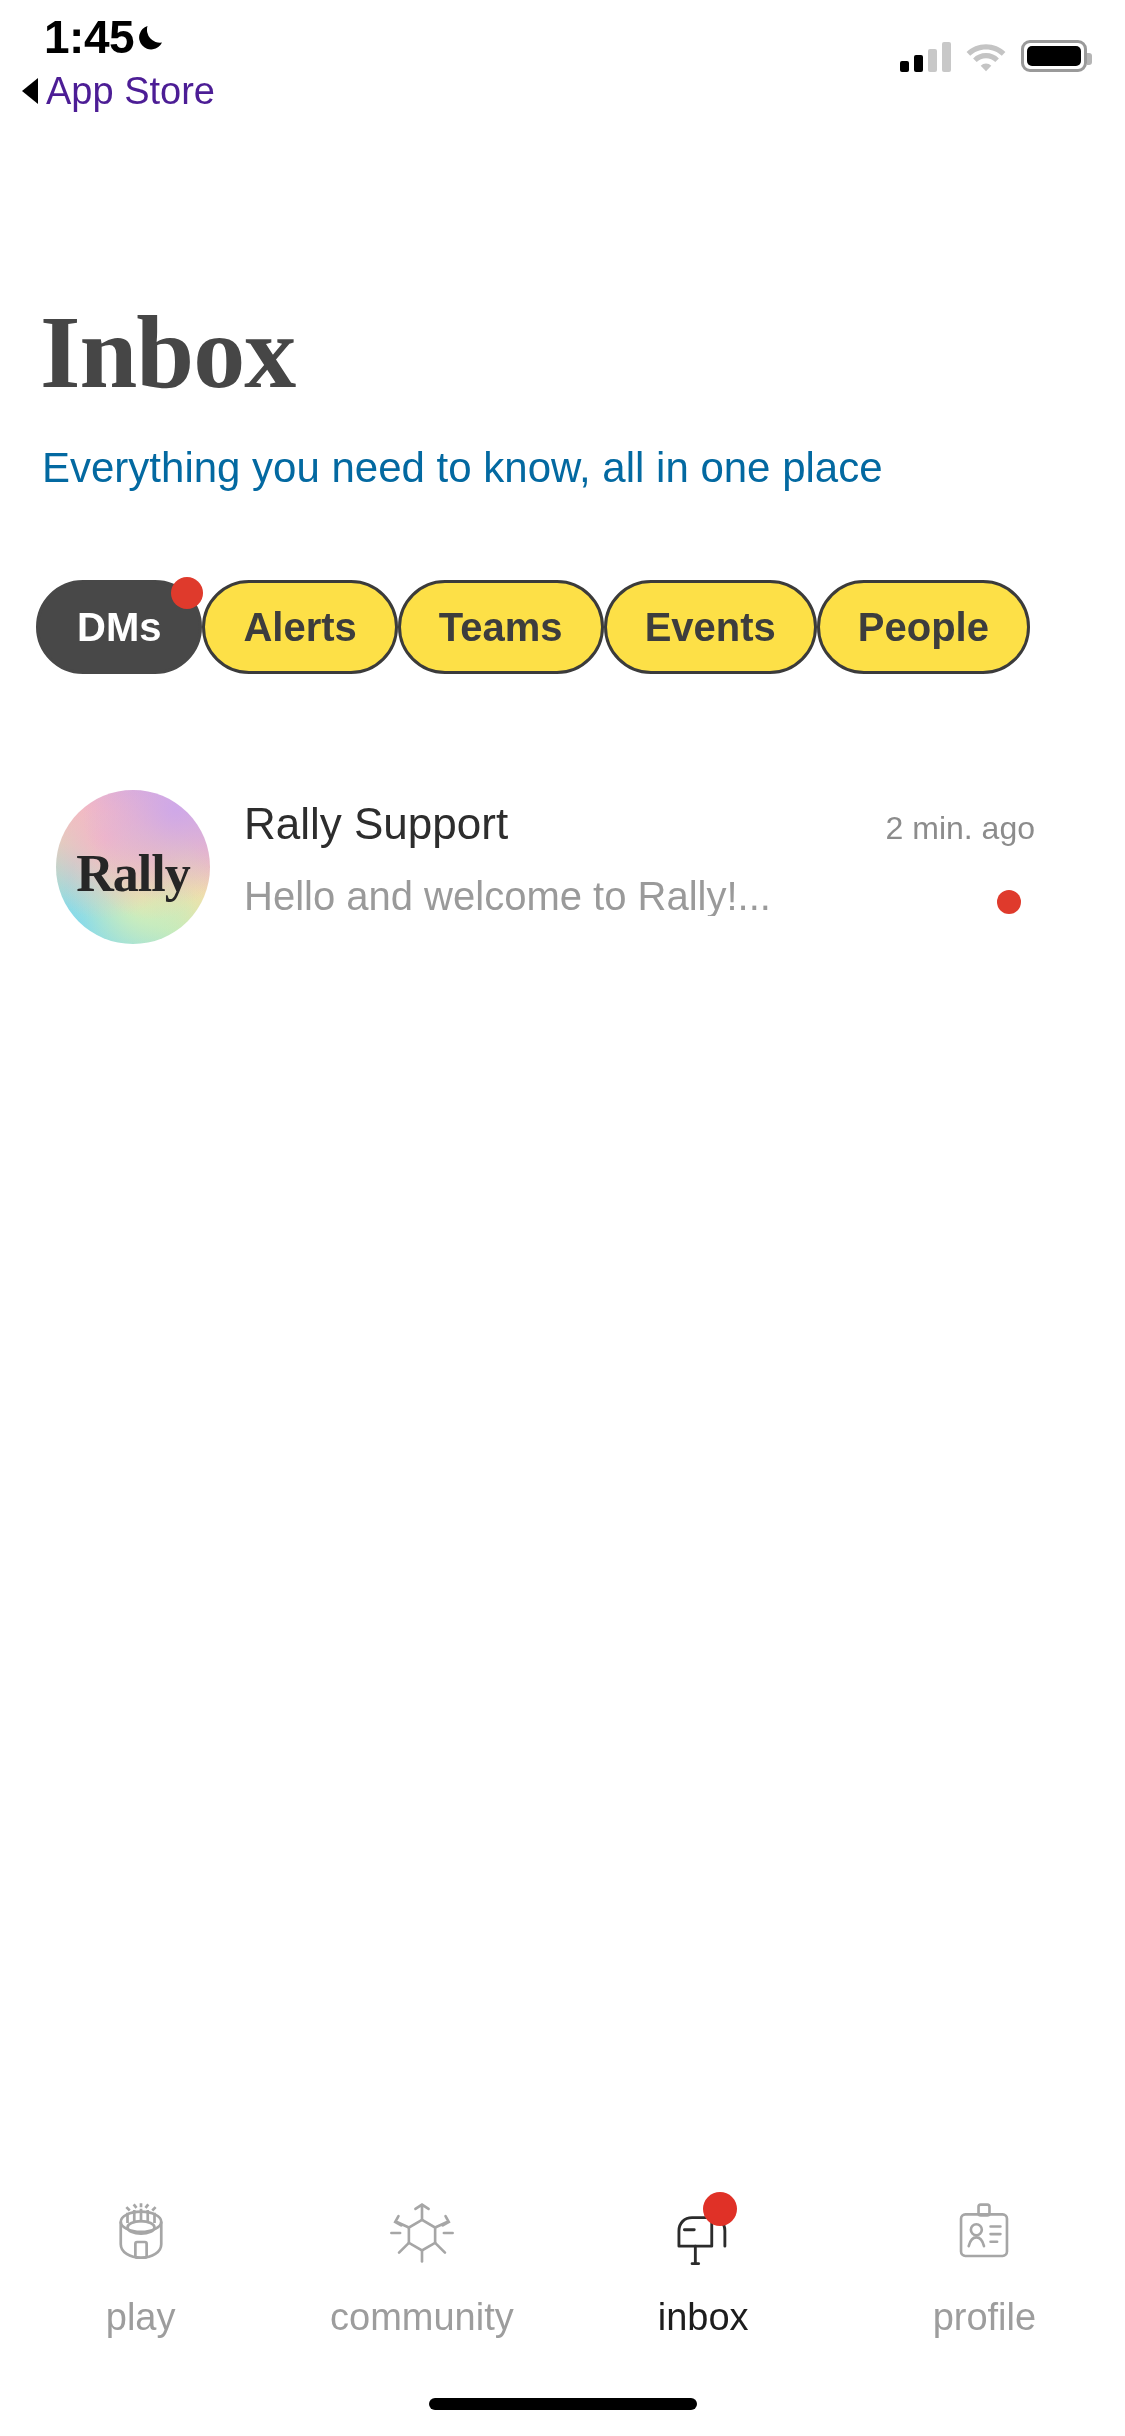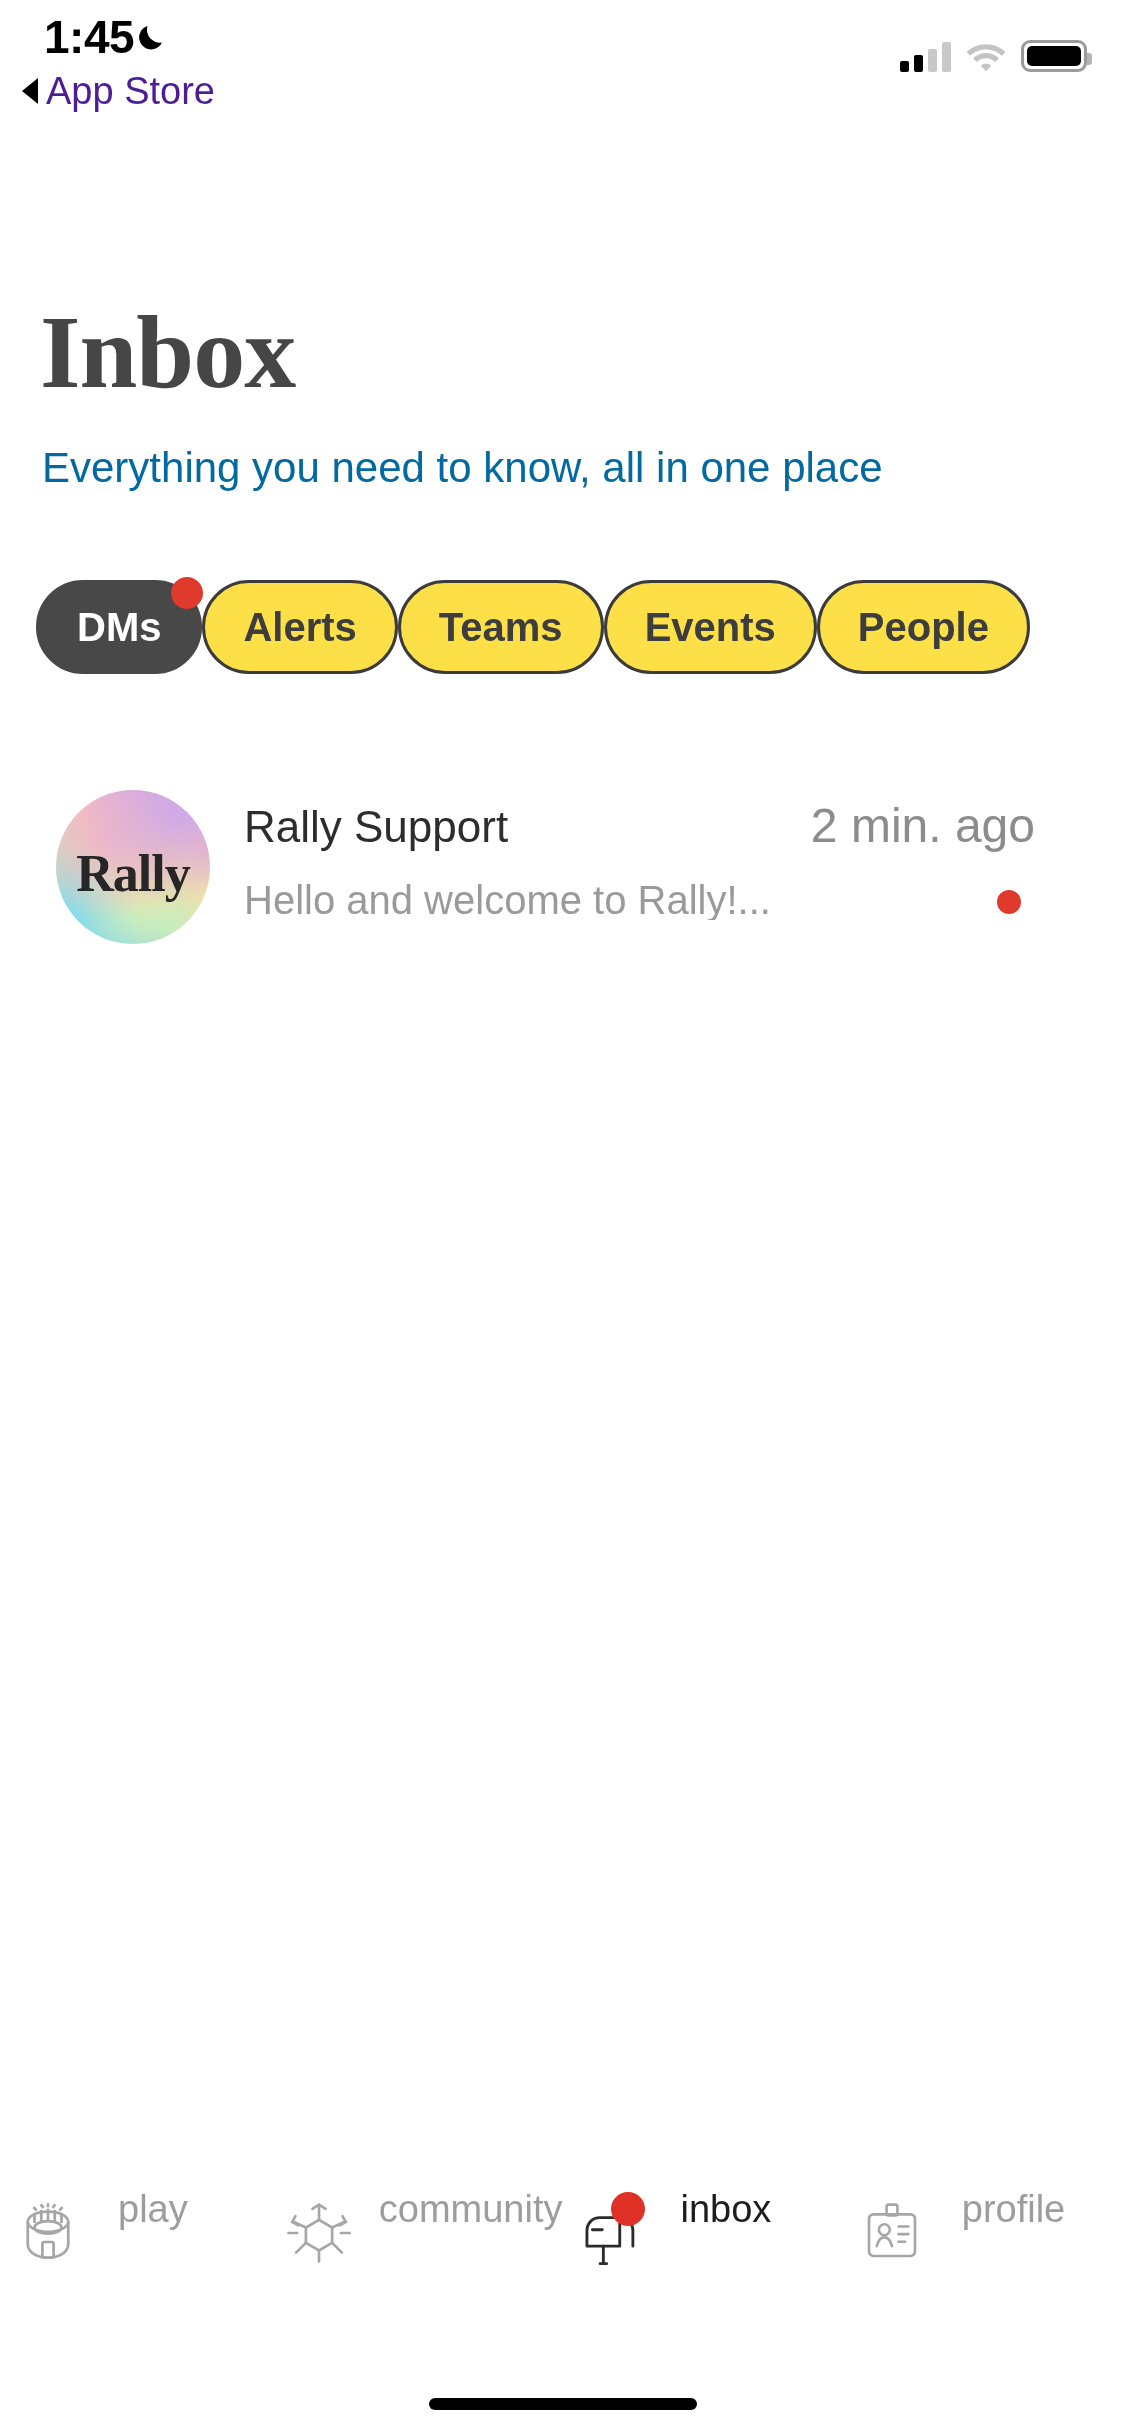--- a/index.html
+++ b/index.html
@@ -126,41 +126,41 @@
     font-family:"Liberation Serif", serif;
     font-weight:700; font-size:52px; color:#262626;
     letter-spacing:-1px;
   }
   .msg-body { flex:1; padding-left:34px; padding-top:12px; min-width:0; }
   .msg-top { display:flex; align-items:baseline; }
   .msg-name {
     font-size:44px; font-weight:400; color:#2d2d2d; line-height:1;
   }
   .msg-time {
-    margin-left:auto; font-size:48px; color:#8c8c8c; line-height:1;
+    margin-left:auto; font-size:32px; color:#8c8c8c; line-height:1;
     white-space:nowrap;
   }
   .msg-preview {
     margin-top:30px; font-size:40px; color:#9a9a9a; line-height:1;
     overflow:hidden; text-overflow:ellipsis; white-space:nowrap;
   }
   .msg-unread {
     position:absolute; right:52px; top:100px;
     width:24px; height:24px; border-radius:50%; background:#df3a2c;
   }
 
   
   .tabbar {
     position:absolute; left:0; bottom:0; width:1125px; height:280px;
     display:flex; align-items:flex-start; justify-content:space-around;
     padding-top:34px;
   }
   .tab {
     width:25%;
-    display:flex; flex-direction:row; align-items:flex-start; gap:22px;
+    display:flex; flex-direction:column; align-items:center; gap:22px;
     position:relative;
   }
   .tab .ticon { width:96px; height:86px; display:flex; align-items:center; justify-content:center; position:relative; }
   .tab .tlabel { font-size:38px; color:#9d9d9d; line-height:1; }
   .tab.active .tlabel { color:#1d1d1d; }
   .tab-badge {
     position:absolute; right:14px; top:2px;
     width:34px; height:34px; border-radius:50%; background:#e03127;
   }
 

